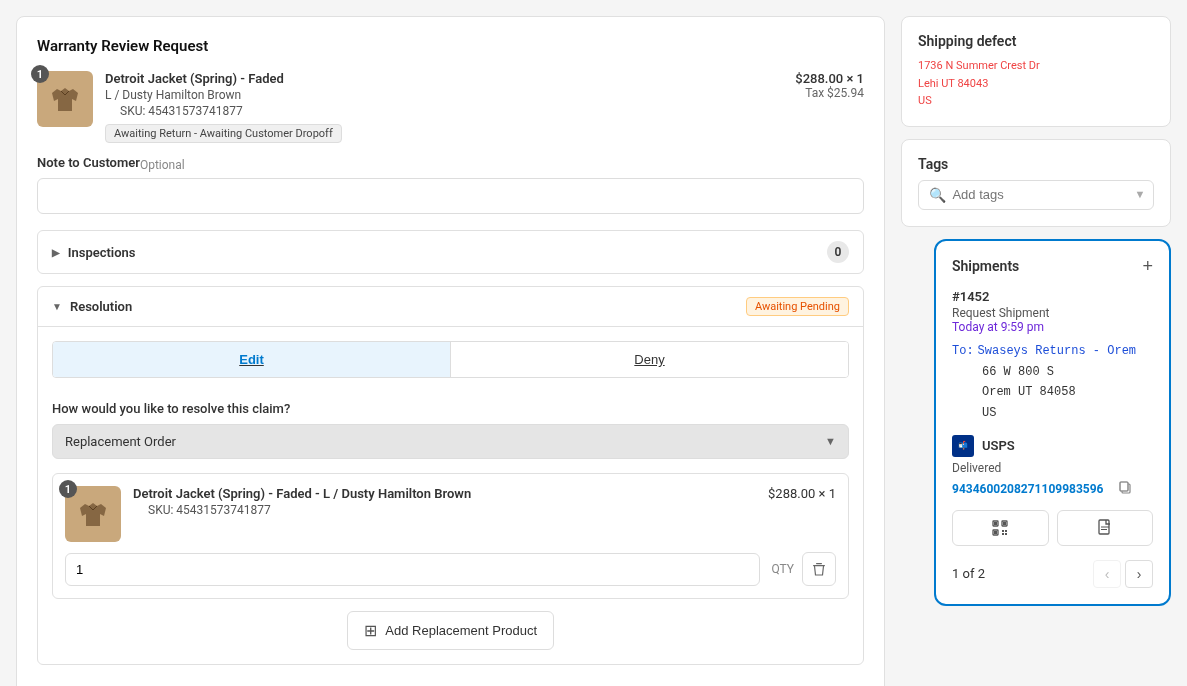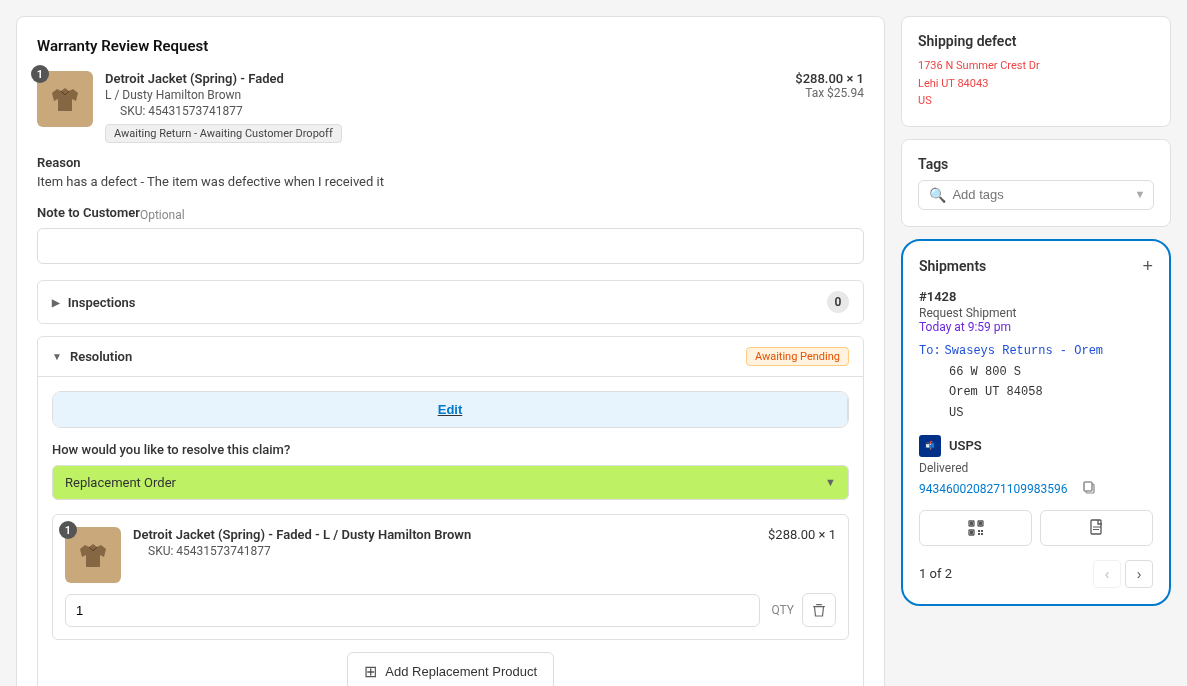--- a/index.html
+++ b/index.html
@@ -187,23 +187,23 @@
       padding: 2px 8px;
       font-size: 11px;
     }
     .resolution-content {
       padding: 14px;
       border-top: 1px solid #e0e0e0;
     }
     .edit-deny-row {
       display: flex;
       border: 1px solid #ddd;
-      border-radius: 9px;
+      border-radius: 4px;
       overflow: hidden;
-      margin-bottom: 14px;
+      margin-bottom: 23px;
       text-decoration: underline;
     }
     .edit-btn {
       flex: 1;
       padding: 10px;
       background: #e8f4fd;
       color: #007ace;
       border: none;
       font-size: 13px;
       font-weight: 600;
@@ -228,21 +228,21 @@
     .dropdown-select {
       width: 100%;
       border: 1px solid #ddd;
       border-radius: 6px;
       padding: 9px 12px;
       font-size: 13px;
       display: flex;
       justify-content: space-between;
       align-items: center;
       cursor: pointer;
-      background: #bef264;
+      background: #e5e5e5;
       margin-bottom: 14px;
     }
     .dropdown-arrow { color: #666; font-size: 11px; }
     .replacement-item {
       border: 1px solid #e0e0e0;
       border-radius: 6px;
       padding: 12px;
       margin-bottom: 12px;
     }
     .replacement-product-row {
@@ -329,22 +329,23 @@
       font-size: 13px;
       flex: 1;
       color: #666;
     }
     .tags-chevron { color: #aaa; font-size: 11px; }
 
     
     .shipments-card {
       background: #fff;
       border: 2px solid #007ace;
-      border-radius: 19px;
+      border-radius: 12px;
       padding: 16px;
+      margin-left: 33px;
     }
     .shipments-header {
       display: flex;
       justify-content: space-between;
       align-items: center;
       margin-bottom: 14px;
     }
     .shipments-title {
       font-weight: 600;
       font-size: 14px;
@@ -412,20 +413,21 @@
     .delivered-label {
       font-size: 12px;
       color: #555;
       margin-bottom: 6px;
     }
     .tracking-row {
       display: flex;
       align-items: center;
       gap: 16px;
       margin-bottom: 12px;
+      font-weight: bold;
     }
     .tracking-link {
       color: #007ace;
       font-size: 12px;
       text-decoration: none;
       cursor: pointer;
     }
     .copy-icon-btn {
       background: none;
       border: none;
@@ -506,24 +508,20 @@
           <span>45431573741877</span>
         </div>
         <span class="status-badge">Awaiting Return - Awaiting Customer Dropoff</span>
       </div>
       <div style="text-align:right;">
         <div class="product-price">$288.00 × 1</div>
         <div class="tax-line">Tax $25.94</div>
       </div>
     </div>
 
-    <div class="field-group">
-      <div class="field-label">Reason</div>
-      <div class="field-value">Item has a defect - The item was defective when I received it</div>
-    </div>
 
     <div class="field-group">
       <div class="note-row">
         <span class="field-label">Note to Customer</span>
         <span class="optional-label">Optional</span>
       </div>
       <input class="note-input" type="text" placeholder="" style="">
     </div>
 
     <div class="collapsible-section">
@@ -541,20 +539,21 @@
         <div class="collapsible-header-left">
           <span class="collapse-arrow">▼</span>
           <span>Resolution</span>
         </div>
         <span class="approval-badge">Awaiting Pending</span>
       </div>
       <div class="resolution-content">
 
         <div class="edit-deny-row">
           <button class="edit-btn">Edit</button>
+          <button class="deny-btn">Deny</button>
         </div>
 
         <div class="resolve-label">How would you like to resolve this claim?</div>
 
         <div class="dropdown-select">
           <span>Replacement Order</span>
           <span class="dropdown-arrow">▼</span>
         </div>
 
         <div class="replacement-item">
@@ -617,21 +616,21 @@
         <span class="tags-chevron">▼</span>
       </div>
     </div>
 
     <div class="shipments-card">
       <div class="shipments-header">
         <span class="shipments-title">Shipments</span>
         <button class="shipments-add-btn">+</button>
       </div>
 
-      <div class="shipment-number">#1428</div>
+      <div class="shipment-number">#1452</div>
       <div class="shipment-type">Request Shipment</div>
       <div class="shipment-time">Today at 9:59 pm</div>
 
       <div style="display:flex;align-items:flex-start;gap:4px;margin-bottom:2px;">
         <span class="shipment-to">To:</span>
         <span class="shipment-to">Swaseys Returns - Orem</span>
       </div>
       <div class="shipment-address">
         <div>66 W 800 S</div>
         <div>Orem UT 84058</div>

